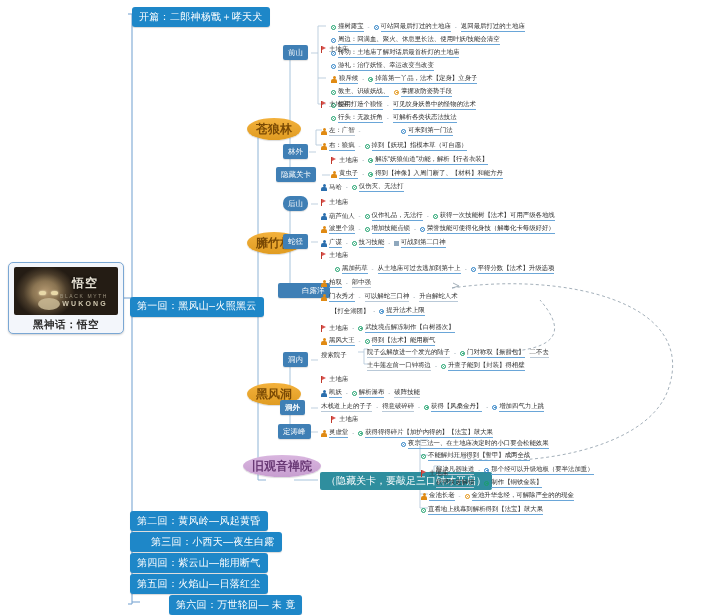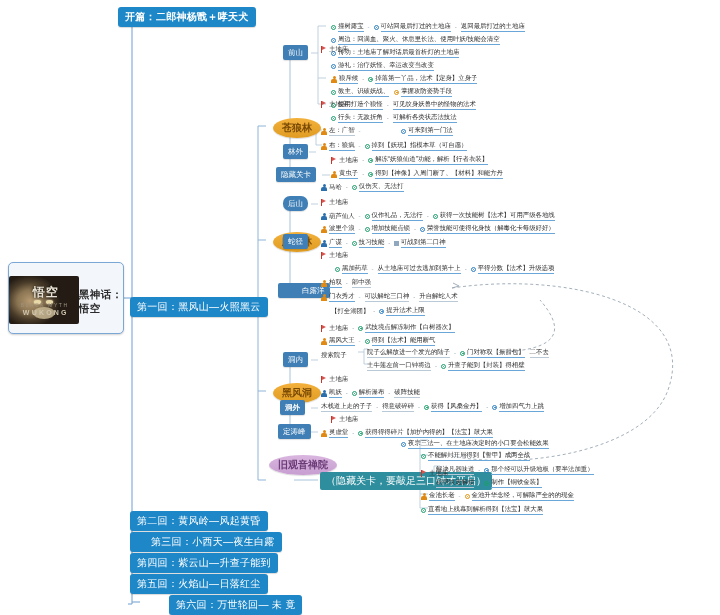--- a/index.html
+++ b/index.html
@@ -11,21 +11,21 @@
     -webkit-font-smoothing:antialiased;
   }
   #canvas{position:absolute;left:0;top:0;width:720px;height:615px;}
   svg.wires{position:absolute;left:0;top:0;width:720px;height:615px;pointer-events:none;}
 
   
   .root-card{
     position:absolute;left:8px;top:262px;width:116px;height:72px;
     background:#f3f6fb;border:1.5px solid #7aa7d4;border-radius:5px;
     box-shadow:0 1px 2px rgba(0,0,0,.18);
-    display:flex;align-items:center;justify-content:flex-start;
+    display:flex;flex-direction:column;align-items:center;justify-content:flex-start;
     padding-top:4px;box-sizing:border-box;
   }
   .root-thumb{
     width:104px;height:48px;border-radius:2px;position:relative;overflow:hidden;
     background:
       radial-gradient(ellipse 30px 26px at 30% 52%, #b69a72 0%, #8a7452 42%, #4a3c2a 72%, #241c14 100%),
       radial-gradient(ellipse 46px 30px at 26% 30%, #d8c49a 0%, rgba(160,140,100,.55) 48%, rgba(0,0,0,0) 74%),
       linear-gradient(100deg,#1a1713 0%,#26211b 40%,#120f0c 100%);
   }
   .root-thumb .eye{position:absolute;width:7px;height:4px;background:#e9d9a8;border-radius:50%;top:24px;box-shadow:0 0 2px #fff6cf;}
@@ -48,24 +48,23 @@
   
   .chip-ch{
     position:absolute;background:#1e87c8;color:#fff;border-radius:3px;
     font-size:10px;line-height:1;padding:5px 7px 5px 7px;white-space:nowrap;
     box-shadow:0 1px 1px rgba(0,0,0,.15);letter-spacing:.3px;
   }
 
   
   .chip-area{
     position:absolute;background:linear-gradient(180deg,#f3b13c 0%,#e09c22 100%);
-    color:#7a4a05;border-radius:50%;font-size:10px;font-weight:bold;line-height:1;
+    color:#7a4a05;border-radius:50%;font-size:12px;font-weight:bold;line-height:1;
     padding:5px 9px;white-space:nowrap;text-align:center;
     box-shadow:0 1px 1px rgba(0,0,0,.14);
-    margin-left:26px;
   }
   .chip-area.purple{
     background:linear-gradient(180deg,#d9b6df 0%,#c79ed0 100%);color:#6a3a76;
   }
 
   
   .chip-sub{
     position:absolute;background:#3f7fb5;color:#fff;border-radius:2px;
     font-size:7.5px;line-height:1;padding:3.5px 5px;white-space:nowrap;
     box-shadow:0 1px 1px rgba(0,0,0,.12);
@@ -220,25 +219,25 @@
       <div class="eye r"></div>
       <div class="muzzle"></div>
       <div class="logo-cn">悟空</div>
       <div class="logo-en">BLACK MYTH</div>
       <div class="logo-en2">WUKONG</div>
     </div>
     <div class="root-label">黑神话：悟空</div>
   </div>
 
   <div id="layer-chapters">
-      <div class="chip-ch" style="left: 118px; top: 7px; font-weight: bold;">开篇：二郎神杨戬＋哮天犬</div>
-      <div class="chip-ch" style="left: 130px; top: 297px;">第一回：黑风山—火照黑云</div>
+      <div class="chip-ch" style="left: 132px; top: 7px;">开篇：二郎神杨戬＋哮天犬</div>
+      <div class="chip-ch" style="left: 130px; top: 297px; font-family: Liberation Mono, monospace;">第一回：黑风山—火照黑云</div>
       <div class="chip-ch" style="left: 130px; top: 511px;">第二回：黄风岭—风起黄昏</div>
       <div class="chip-ch" style="left: 130px; top: 532px; padding-left: 21px;">第三回：小西天—夜生白露</div>
-      <div class="chip-ch" style="left: 130px; top: 553px;">第四回：紫云山—升查子能到</div>
+      <div class="chip-ch" style="left: 130px; top: 553px;">第四回：紫云山—能用断气</div>
       <div class="chip-ch" style="left: 130px; top: 574px;">第五回：火焰山—日落红尘</div>
       <div class="chip-ch" style="left: 130px; top: 595px; margin-left: 39px;">第六回：万世轮回— 未 竟</div>
     </div>
   <div id="layer-areas">
       <div class="chip-area" style="left: 247px; top: 118px;">苍狼林</div>
       <div class="chip-area" style="left: 247px; top: 232px;">臃竹林</div>
       <div class="chip-area" style="left: 247px; top: 383px;">黑风洞</div>
       <div class="chip-area purple" style="left: 243px; top: 455px;">旧观音禅院</div>
     </div>
   <div id="layer-subareas">

